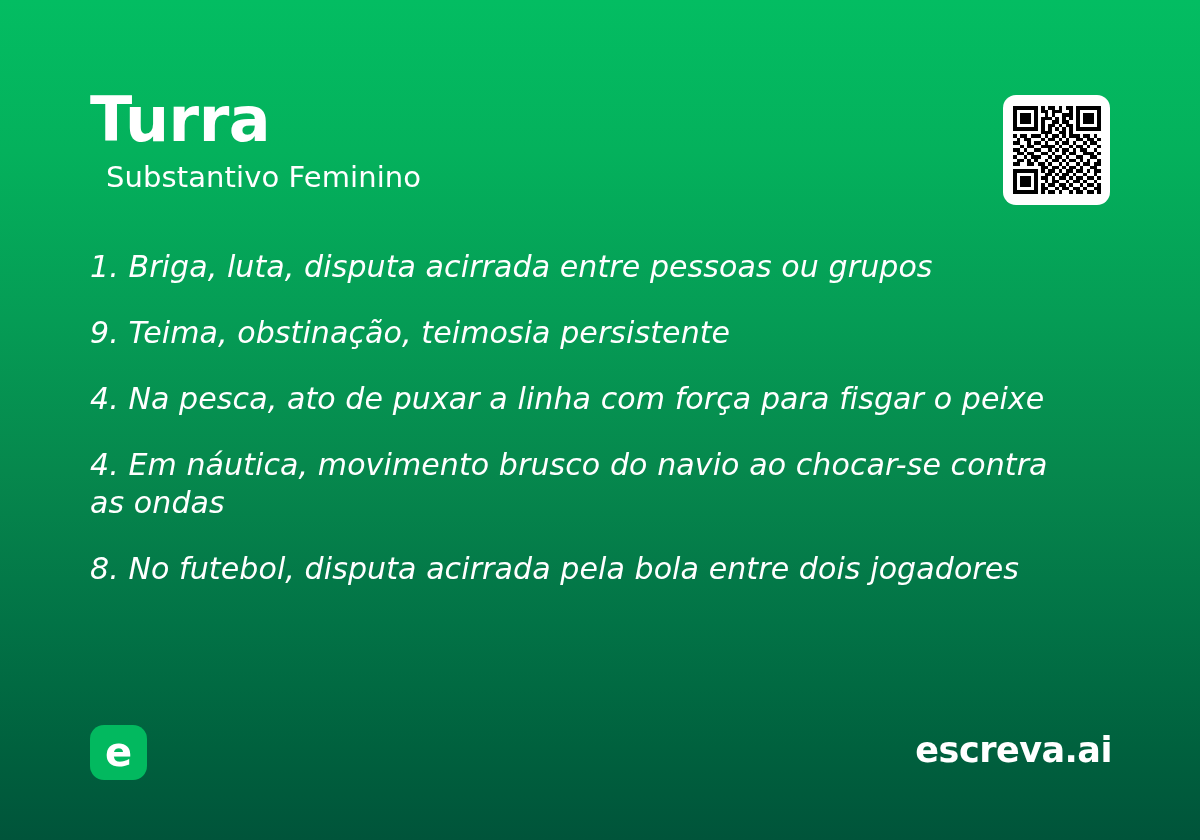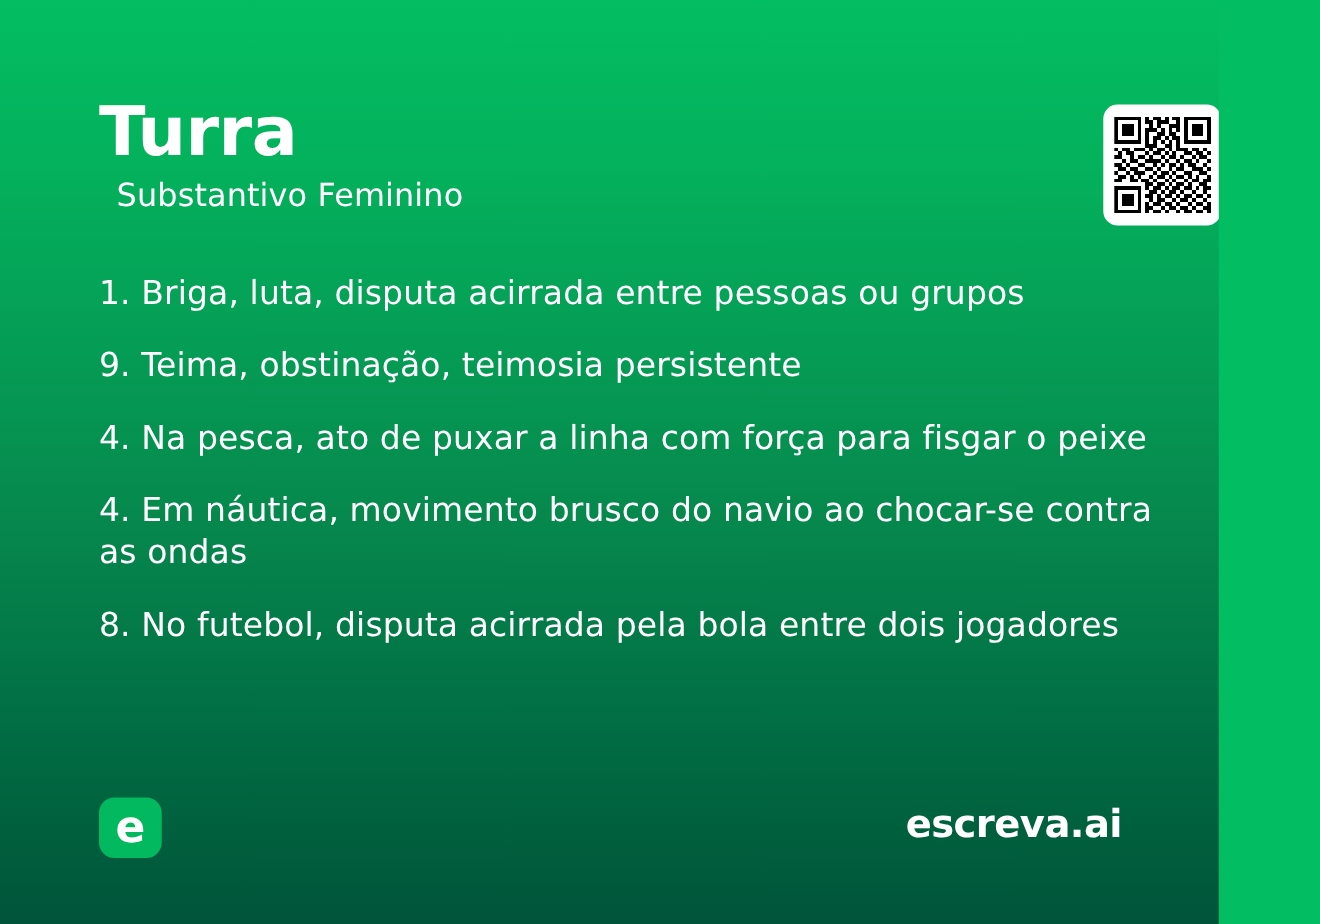--- a/index.html
+++ b/index.html
@@ -10,21 +10,21 @@
     overflow:hidden;
   }
 
   body {
     font-family:"DejaVu Sans", sans-serif;
     background:#03BD62;
   }
 
   #card {
     position:relative;
-    width:1108px;
+    width:1200px;
     height:840px;
     background:linear-gradient(180deg,
         #03BD62 0%,
         #04B15C 18%,
         #059C55 38%,
         #06884D 56%,
         #027346 74%,
         #00613E 89%,
         #00543A 100%);
     overflow:hidden;
@@ -82,20 +82,21 @@
   }
 
   .definition {
     font-family:"DejaVu Sans", sans-serif;
     font-weight:400;
     font-size:30px;
     line-height:38px;
     color:#ffffff;
     margin-bottom:28px;
     letter-spacing:0.1px;
+    font-style:italic;
   }
   .definition:last-child { margin-bottom:0; }
 
   
   #brand-mark {
     position:absolute;
     left:90px;
     top:725px;
     width:57px;
     height:55px;

